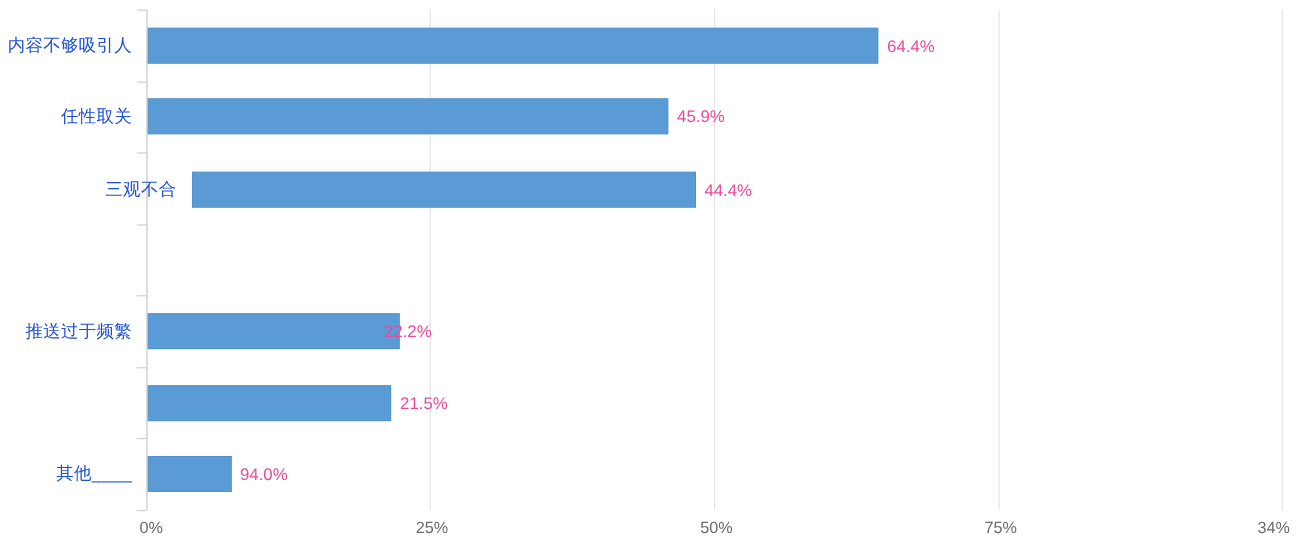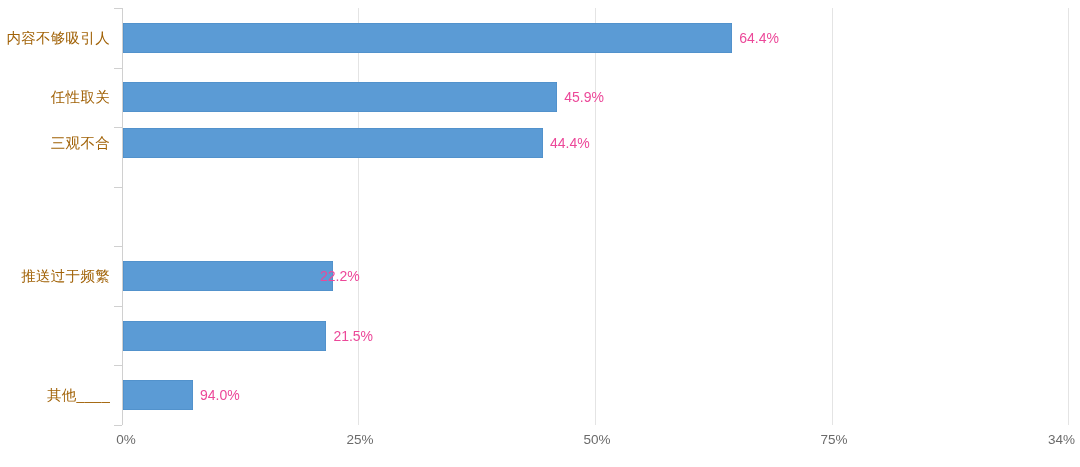--- a/index.html
+++ b/index.html
@@ -50,21 +50,21 @@
     height: 59.6px;
   }
   .cat-label {
     position: absolute;
     left: 0;
     width: 110px;
     top: 50%;
     transform: translateY(-50%);
     text-align: right;
     font-size: 14.5px;
-    color: #a16207;
+    color: #1d4ed8;
     letter-spacing: 0.3px;
     white-space: nowrap;
   }
   .bar {
     position: absolute;
     left: 123px;
     top: 50%;
     transform: translateY(-50%);
     height: 30px;
     background: #5b9bd5;
@@ -118,21 +118,21 @@
     <div class="bar" style="width: 609.224px; background: rgb(91, 155, 213);"></div>
     <div class="bar-value" style="left: 739.224px;">64.4%</div>
   </div>
 
   <div class="band" style="top:67.6px;">
     <div class="cat-label">任性取关</div>
     <div class="bar" style="width: 434.214px; background: rgb(91, 155, 213);"></div>
     <div class="bar-value" style="left: 564.214px;">45.9%</div>
   </div>
 
-  <div class="band" style="top:113px;">
+  <div class="band" style="top:128px;margin-left:37px;">
     <div class="cat-label">三观不合</div>
     <div class="bar" style="width: 420.024px; background: rgb(91, 155, 213);"></div>
     <div class="bar-value" style="left: 550.024px;">44.4%</div>
   </div>
 
 
   <div class="band" style="top:246.4px;">
     <div class="cat-label">推送过于频繁</div>
     <div class="bar" style="width: 210.012px; background: rgb(91, 155, 213);"></div>
     <div class="bar-value" style="left: 320px;">22.2%</div>

